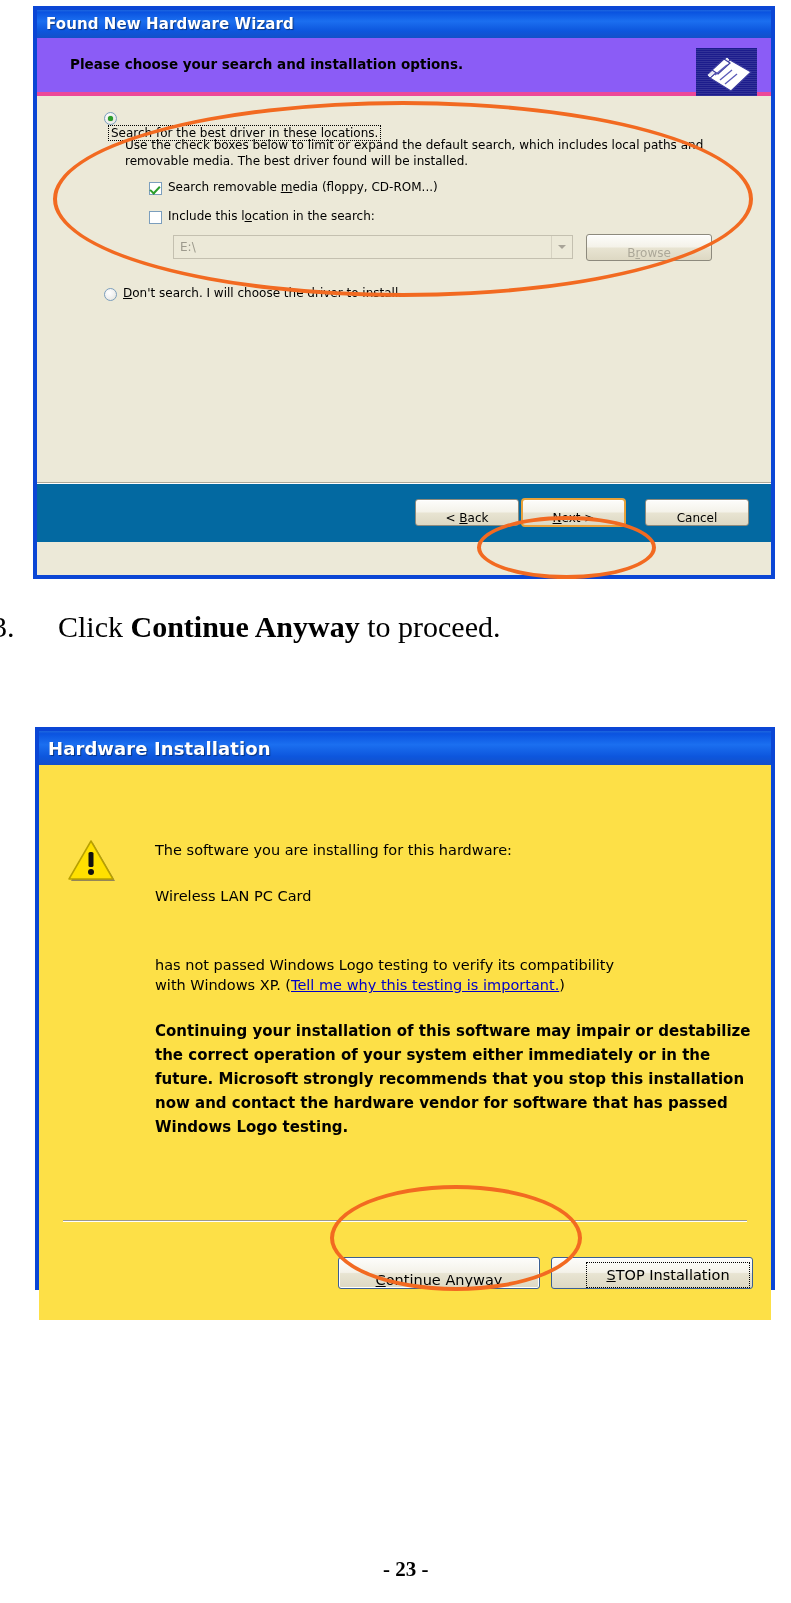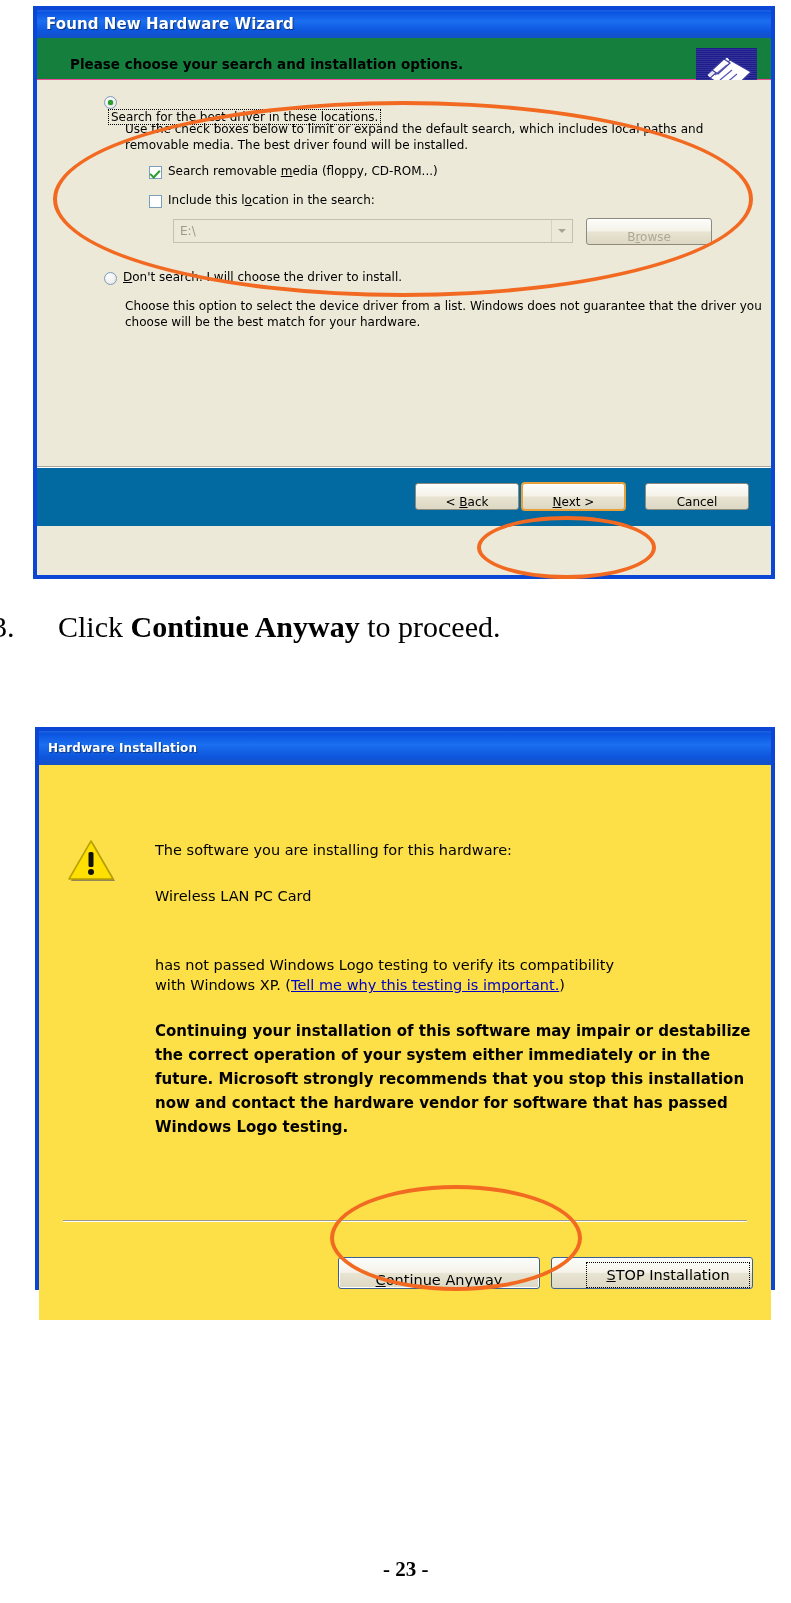--- a/index.html
+++ b/index.html
@@ -40,23 +40,23 @@
     letter-spacing: 0.1px;
     text-shadow: 1px 1px 1px rgba(0,0,0,0.45);
     font-family: "DejaVu Sans", "Liberation Sans", sans-serif;
   }
 
   
   #wizard-dialog { left: 33px; top: 6px; width: 742px; height: 573px; }
 
   .wiz-header {
     position: relative;
-    height: 42px;
-    background: #15803d;
-    border-bottom: 1px solid #ec4899;
+    height: 58px;
+    background: #8b5cf6;
+    border-bottom: 4px solid #ec4899;
     box-sizing: border-box;
   }
   .wiz-header-title {
     position: absolute;
     left: 33px;
     top: 18px;
     font-size: 13.5px;
     font-weight: bold;
     color: #000;
   }
@@ -306,21 +306,20 @@
 
     <div class="btn btn-abs disabled" style="left:549px; top:138px; width:126px;">
       <span><span>B</span><span class="u">r</span><span>owse</span></span>
     </div>
 
     <div class="opt-row" style="left:67px; top:190px;">
       <span class="radio"></span>
       <span class="opt-label" style="margin-left:6px;"><span class="u">D</span><span>on't search. I will choose the driver to install.</span></span>
     </div>
 
-    <div class="body-text" style="left:88px; top:218px; width:645px;">Choose this option to select the device driver from a list.  Windows does not guarantee that the driver you choose will be the best match for your hardware.</div>
   </div>
 
   <div class="wiz-footer">
     <div class="btn btn-abs" style="left:378px; top:16px; width:104px;">
       <span><span>&lt; </span><span class="u">B</span><span>ack</span></span>
     </div>
     <div class="btn btn-abs default" style="left:484px; top:15px; width:105px; height:29px;">
       <span><span></span><span class="u">N</span><span>ext &gt;</span></span>
     </div>
     <div class="btn btn-abs" style="left:608px; top:16px; width:104px;">
@@ -338,21 +337,21 @@
 </div>
 
 <div class="doc-step" style="left:-8px; top:610px;">
   <span>3.</span>
   <span style="display:inline-block;width:36px;"></span><span>Click </span><b>Continue Anyway</b><span> to proceed.</span>
 </div>
 
 <div class="win-dialog" id="hardware-dialog">
 
   <div class="titlebar" style="height:34px;">
-    <span class="title-text" style="font-size:12px;">Hardware Installation</span>
+    <span class="title-text" style="font-size:18px;">Hardware Installation</span>
   </div>
 
   <div class="hw-body">
 
     <div class="warn-icon">
       <svg width="48" height="44" viewBox="0 0 48 44">
         <polygon points="24,3 46,41 2,41" fill="#2b2b6e" opacity="0.5" transform="translate(2,2)"></polygon>
         <polygon points="24,3 46,41 2,41" fill="#ffe000" stroke="#b8a000" stroke-width="1.5" stroke-linejoin="round"></polygon>
         <rect x="21.5" y="14" width="5" height="15" rx="1.6" fill="#111111"></rect>
         <circle cx="24" cy="34" r="3" fill="#111111"></circle>

